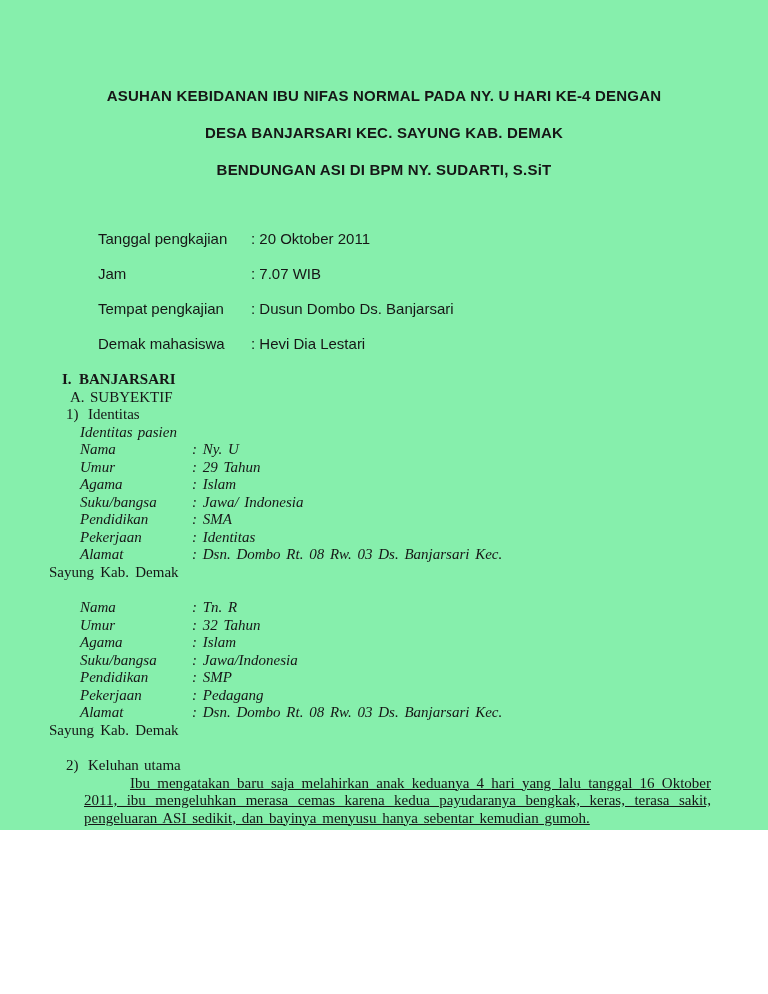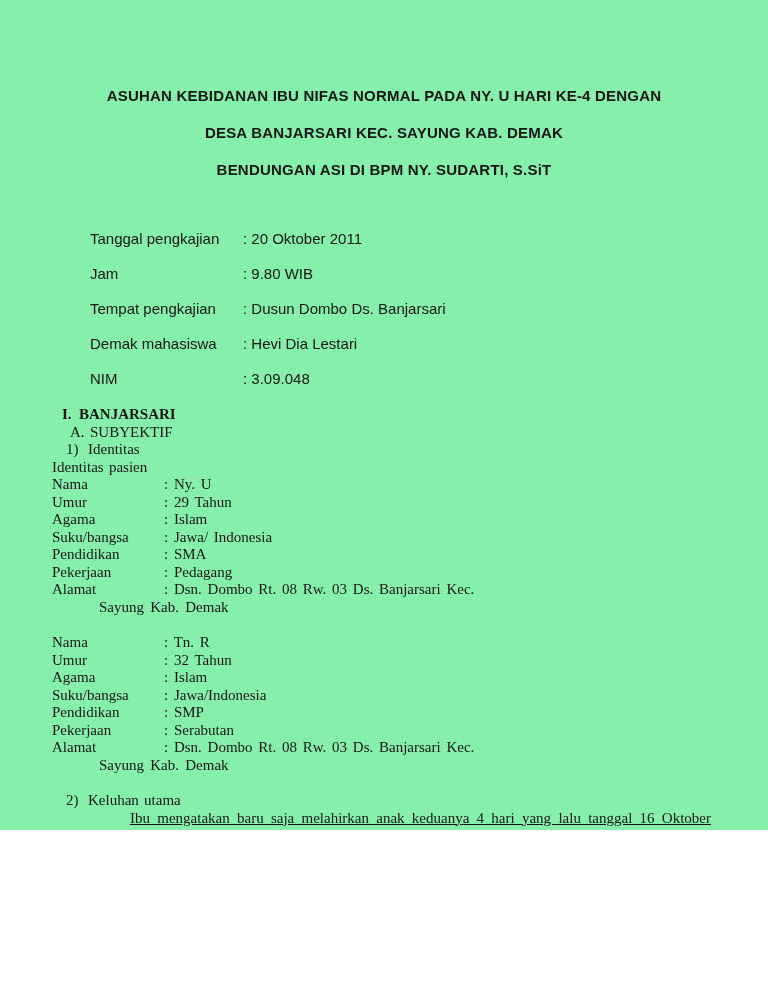--- a/index.html
+++ b/index.html
@@ -31,42 +31,43 @@
   .meta {
     margin-top: 53px;
     margin-left: 90px;
     font-family: "Liberation Sans", sans-serif;
     font-size: 15px;
   }
   .meta-row {
     display: flex;
     line-height: 16px;
     margin-bottom: 19px;
+    margin-left: 8px;
   }
   .meta-label { width: 153px; flex: none; }
   .meta-value { white-space: nowrap; }
   
   .body-text {
     margin-top: 14px;
     font-family: "Liberation Serif", serif;
     font-size: 15px;
     line-height: 17.5px;
     word-spacing: 1.5px;
   }
   .sec-row { display: flex; padding-left: 62px; font-weight: bold; }
   .sec-num { width: 17px; flex: none; }
   .sub-row { display: flex; padding-left: 70px; }
   .sub-num { width: 20px; flex: none; }
   .list-row { display: flex; padding-left: 66px; }
   .list-num { width: 22px; flex: none; }
-  .ident { padding-left: 52px; }
+  .ident { padding-left: 80px; font-style: italic; }
   .ident-row { display: flex; gap: 12px; }
   .ident-label { width: 100px; flex: none; }
   .ident-value { white-space: nowrap; word-spacing: 2px; }
-  .addr-cont { padding-left: 99px; word-spacing: 2.5px; }
+  .addr-cont { padding-left: 49px; word-spacing: 2.5px; }
   .block-gap { margin-top: 18px; }
   .complaint {
     margin-left: 84px;
     width: 627px;
     text-align: justify;
     text-indent: 46px;
     word-spacing: 2px;
     text-decoration: underline;
   }
 </style>
@@ -81,33 +82,29 @@
     <div class="title-line">BENDUNGAN ASI DI BPM NY. SUDARTI, S.SiT</div>
   </div>
 
   <div class="meta">
     <div class="meta-row">
       <span class="meta-label">Tanggal pengkajian</span>
       <span class="meta-value">: 20 Oktober 2011</span>
     </div>
     <div class="meta-row">
       <span class="meta-label">Jam</span>
-      <span class="meta-value">: 9.80 WIB</span>
+      <span class="meta-value">: 7.07 WIB</span>
     </div>
     <div class="meta-row">
       <span class="meta-label">Tempat pengkajian</span>
       <span class="meta-value">: Dusun Dombo Ds. Banjarsari</span>
     </div>
     <div class="meta-row">
       <span class="meta-label">Demak mahasiswa</span>
       <span class="meta-value">: Hevi Dia Lestari</span>
-    </div>
-    <div class="meta-row">
-      <span class="meta-label">NIM</span>
-      <span class="meta-value">: 3.09.048</span>
     </div>
   </div>
 
   <div class="body-text">
 
     <div class="sec-row">
       <span class="sec-num">I.</span>
       <span>BANJARSARI</span>
     </div>
 
@@ -138,21 +135,21 @@
       <div class="ident-row">
         <span class="ident-label">Suku/bangsa</span>
         <span class="ident-value">: Jawa/ Indonesia</span>
       </div>
       <div class="ident-row">
         <span class="ident-label">Pendidikan</span>
         <span class="ident-value">: SMA</span>
       </div>
       <div class="ident-row">
         <span class="ident-label">Pekerjaan</span>
-        <span class="ident-value">: Pedagang</span>
+        <span class="ident-value">: Identitas</span>
       </div>
       <div class="ident-row">
         <span class="ident-label">Alamat</span>
         <span class="ident-value">: Dsn. Dombo Rt. 08 Rw. 03 Ds. Banjarsari Kec.</span>
       </div>
     </div>
     <div class="addr-cont">Sayung Kab. Demak</div>
 
     <div class="ident block-gap">
       <div class="ident-row">
@@ -170,21 +167,21 @@
       <div class="ident-row">
         <span class="ident-label">Suku/bangsa</span>
         <span class="ident-value">: Jawa/Indonesia</span>
       </div>
       <div class="ident-row">
         <span class="ident-label">Pendidikan</span>
         <span class="ident-value">: SMP</span>
       </div>
       <div class="ident-row">
         <span class="ident-label">Pekerjaan</span>
-        <span class="ident-value">: Serabutan</span>
+        <span class="ident-value">: Pedagang</span>
       </div>
       <div class="ident-row">
         <span class="ident-label">Alamat</span>
         <span class="ident-value">: Dsn. Dombo Rt. 08 Rw. 03 Ds. Banjarsari Kec.</span>
       </div>
     </div>
     <div class="addr-cont">Sayung Kab. Demak</div>
 
     <div class="list-row block-gap">
       <span class="list-num">2)</span>

